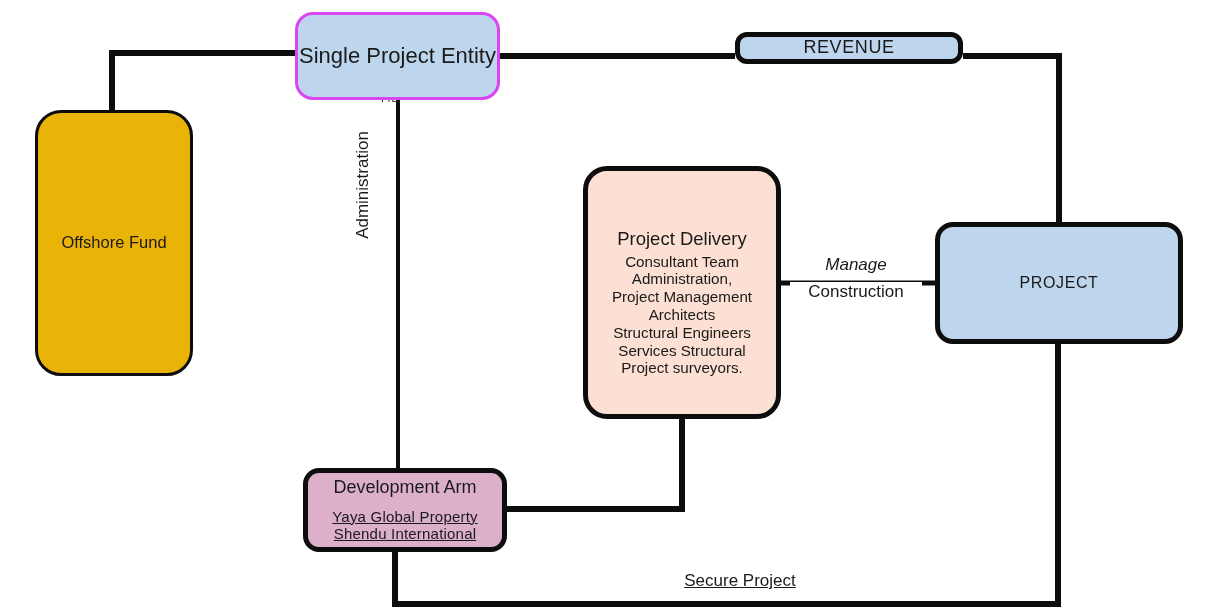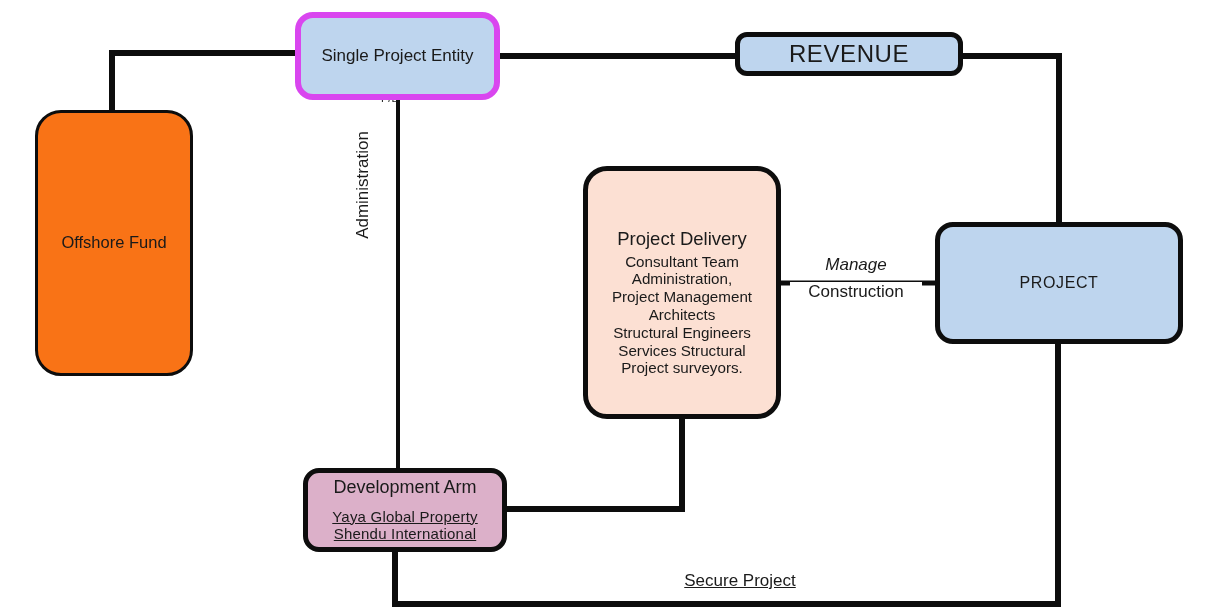--- a/index.html
+++ b/index.html
@@ -40,38 +40,38 @@
     white-space: nowrap;
   }
   .node .sub {
     line-height: 1.17;
     white-space: nowrap;
   }
 
   
   #node-offshore-fund {
     left: 35px; top: 110px; width: 158px; height: 266px;
-    background: #f97316;
+    background: #eab308;
     border: 3px solid #0d0d0d;
     border-radius: 26px;
     font-size: 16.5px;
   }
   #node-single-project-entity {
     left: 295px; top: 12px; width: 205px; height: 88px;
     background: #bed5ee;
-    border: 6px solid #d946ef;
+    border: 3px solid #d946ef;
     border-radius: 18px;
-    font-size: 17px;
+    font-size: 22px;
   }
   #node-revenue {
-    left: 735px; top: 32px; width: 228px; height: 44px;
+    left: 735px; top: 32px; width: 228px; height: 32px;
     background: #bed5ee;
     border: 5px solid #0d0d0d;
     border-radius: 12px;
-    font-size: 24px;
+    font-size: 18px;
     letter-spacing: 0.6px;
   }
   #node-project {
     left: 935px; top: 222px; width: 248px; height: 122px;
     background: #bed5ee;
     border: 5px solid #0d0d0d;
     border-radius: 18px;
     font-size: 16px;
     letter-spacing: 0.6px;
   }

